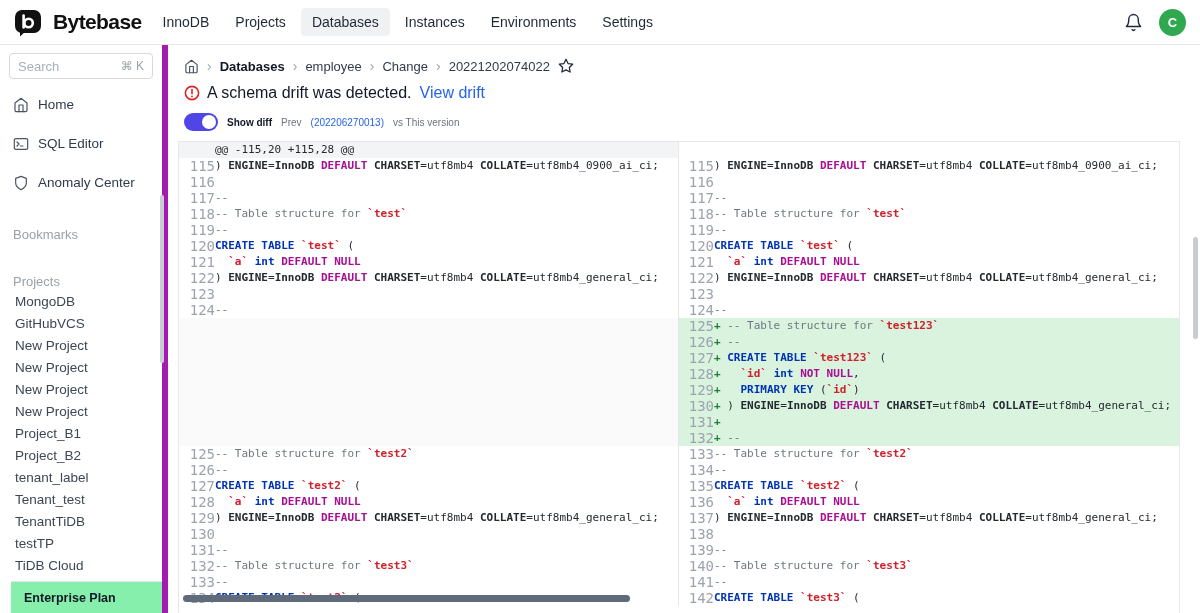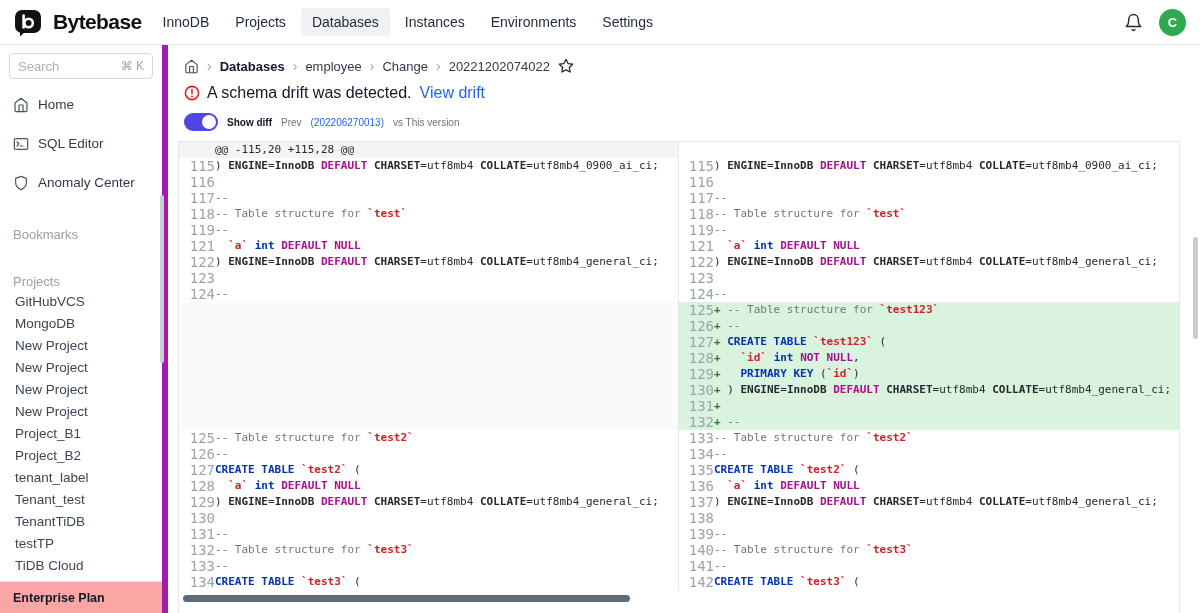--- a/index.html
+++ b/index.html
@@ -27,21 +27,21 @@
   .searchbox input { border:none; outline:none; width:86px; font-size:13px; color:#374151;
     font-family:"Liberation Sans", sans-serif; }
   .searchbox input::placeholder { color:#a8afb8; }
   .kbd-hint { margin-left:auto; color:#9ca3af; font-size:12px; white-space:nowrap; }
   .side-item { display:flex; align-items:center; gap:9px; padding:0 13px; height:27px;
     font-size:13.5px; color:#303b4a; cursor:pointer;margin-top:12px; }
   .side-section { padding:8px 13px 2px; height:24px; font-size:13px; color:#9aa1ab;margin-top:23px; }
   .side-project { padding:0 13px 0 15px; height:22px; display:flex; align-items:center;
     font-size:13.5px; color:#3c4654; cursor:pointer; }
   .plan-bar { height:32px; border-top:1px solid #e5e7eb; display:flex; align-items:center;
-    padding:0 13px; font-size:12.5px; font-weight:700; color:#111827; background:#fca5a5; }
+    padding:0 13px; font-size:12.5px; font-weight:700; color:#111827; background:#86efac;margin-left:11px; }
   .side-scrollbar { position:absolute; left:160px; top:150px; width:4px; height:168px;
     background:#c9ced4; border-radius:2px; }
 
   
   .main { position:absolute; top:45px; left:168px; right:0; bottom:0; display:flex;
     flex-direction:column; overflow:hidden; }
   .crumb-row { display:flex; align-items:center; gap:8px; padding:13px 16px 5px; font-size:13px; }
   .bc-sep { color:#9ca3af; font-size:14px; }
   .crumb { color:#303b4a; cursor:pointer; }
   .crumb.strong { font-weight:700; color:#111827; }
@@ -153,22 +153,22 @@
             <path d="M12 22s8-4 8-10V5l-8-3-8 3v7c0 6 8 10 8 10z"></path>
           </svg>
         </span>
         <span>Anomaly Center</span>
       </div>
 
       <div class="side-section">Bookmarks</div>
       <div class="side-section">Projects</div>
 
       <div id="project-list">
+          <div class="side-project">MongoDB</div>
           <div class="side-project">GitHubVCS</div>
-          <div class="side-project">MongoDB</div>
           <div class="side-project">New Project</div>
           <div class="side-project">New Project</div>
           <div class="side-project">New Project</div>
           <div class="side-project">New Project</div>
           <div class="side-project">Project_B1</div>
           <div class="side-project">Project_B2</div>
           <div class="side-project">tenant_label</div>
           <div class="side-project">Tenant_test</div>
           <div class="side-project">TenantTiDB</div>
           <div class="side-project">testTP</div>
@@ -277,20 +277,26 @@
               <td class="ln rdiv">118</td>
               <td class="code"><span class="tc">-- Table structure for </span><span class="ts">`test`</span></td>
             </tr>
             <tr>
               <td class="ln">119</td>
               <td class="code"><span class="tc">--</span></td>
               <td class="ln rdiv">119</td>
               <td class="code"><span class="tc">--</span></td>
             </tr>
             <tr>
+              <td class="ln">120</td>
+              <td class="code"><span class="tk">CREATE TABLE</span><span class="tp"> </span><span class="ts">`test`</span><span class="tp"> (</span></td>
+              <td class="ln rdiv">120</td>
+              <td class="code"><span class="tk">CREATE TABLE</span><span class="tp"> </span><span class="ts">`test`</span><span class="tp"> (</span></td>
+            </tr>
+            <tr>
               <td class="ln">121</td>
               <td class="code"><span class="tp">  </span><span class="ts">`a`</span><span class="tp"> </span><span class="tk">int</span><span class="tp"> </span><span class="tm">DEFAULT NULL</span></td>
               <td class="ln rdiv">121</td>
               <td class="code"><span class="tp">  </span><span class="ts">`a`</span><span class="tp"> </span><span class="tk">int</span><span class="tp"> </span><span class="tm">DEFAULT NULL</span></td>
             </tr>
             <tr>
               <td class="ln">122</td>
               <td class="code"><span class="tp">) </span><span class="tb">ENGINE</span><span class="tp">=</span><span class="tb">InnoDB</span><span class="tp"> </span><span class="tm">DEFAULT</span><span class="tp"> </span><span class="tb">CHARSET</span><span class="tp">=utf8mb4 </span><span class="tb">COLLATE</span><span class="tp">=utf8mb4_general_ci;</span></td>
               <td class="ln rdiv">122</td>
               <td class="code"><span class="tp">) </span><span class="tb">ENGINE</span><span class="tp">=</span><span class="tb">InnoDB</span><span class="tp"> </span><span class="tm">DEFAULT</span><span class="tp"> </span><span class="tb">CHARSET</span><span class="tp">=utf8mb4 </span><span class="tb">COLLATE</span><span class="tp">=utf8mb4_general_ci;</span></td>

